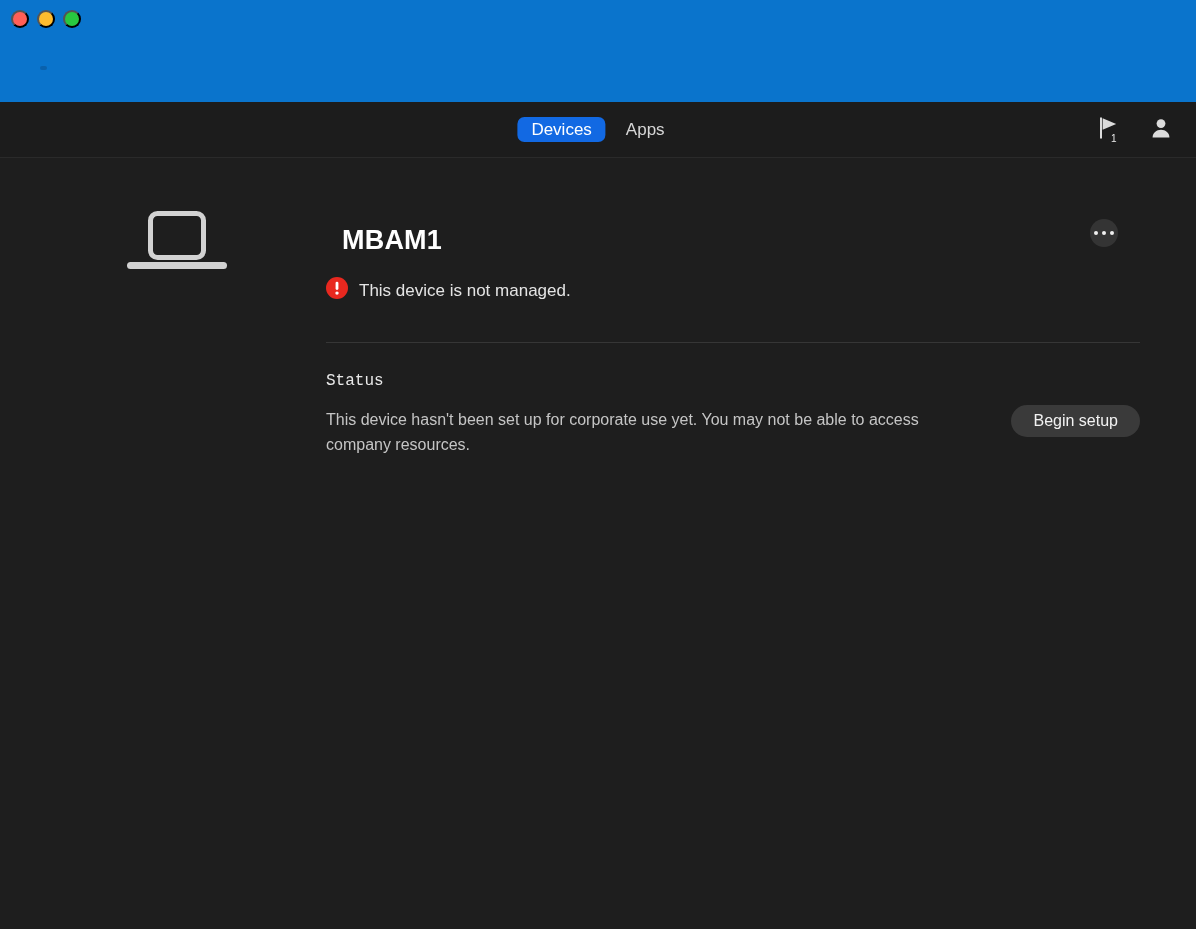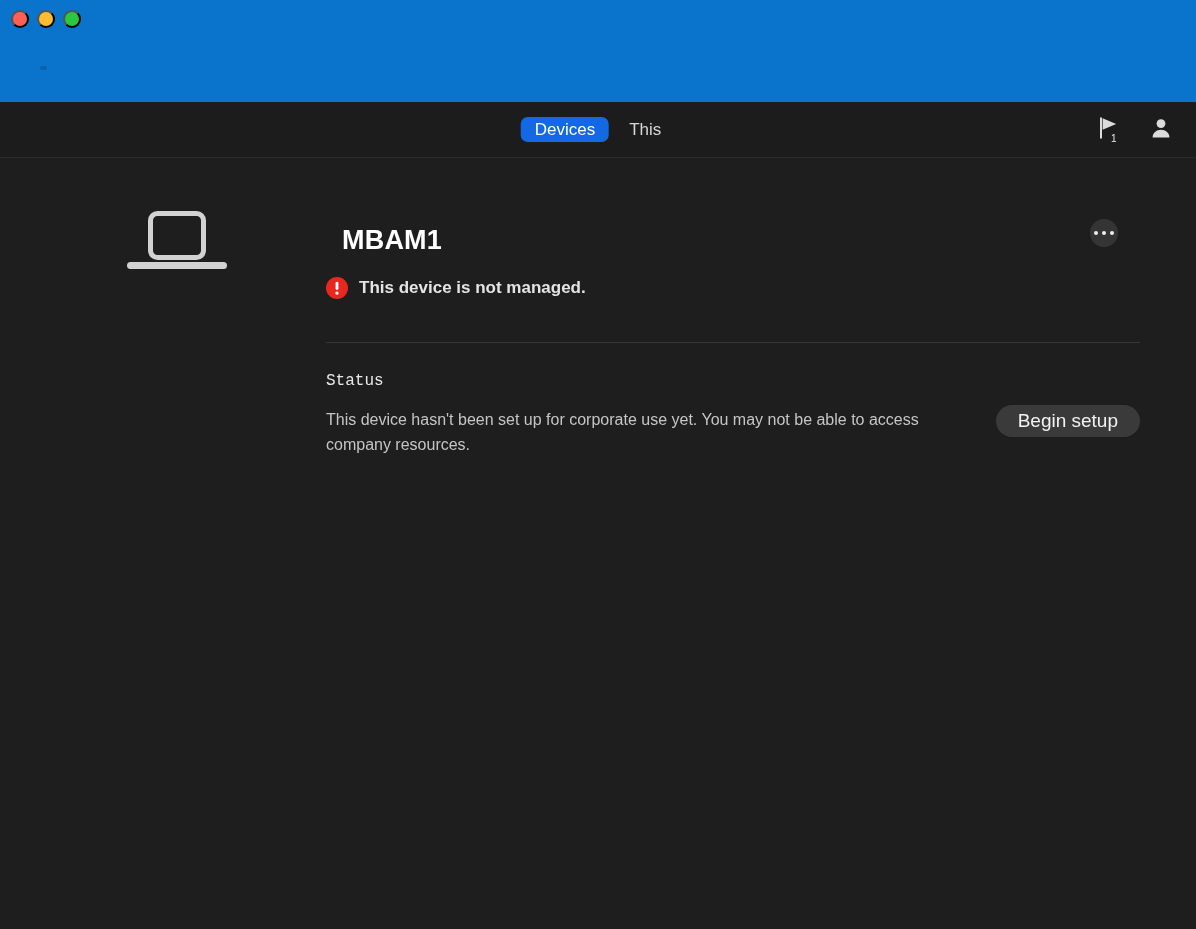--- a/index.html
+++ b/index.html
@@ -162,24 +162,23 @@
     font-size: 27px;
     font-weight: bold;
     color: #ffffff;
     margin: 16px;
     letter-spacing: .2px;
     line-height: 1.1;
     font-family: "Liberation Sans", sans-serif;
   }
   .managed-row {
     display: flex;
-    align-items: center;
+    align-items: flex-end;
     gap: 11px;
     margin-top: 21px;
-    font-weight: bold;
   }
   .alert-icon {
     width: 22px;
     height: 22px;
     flex: 0 0 22px;
   }
   #managed-text {
     font-size: 17px;
     color: #e4e4e4;
     line-height: 1;
@@ -240,21 +239,21 @@
   #begin-setup-button {
     position: absolute;
     right: 0;
     top: 32px;
     background: #3a3a3a;
     color: #f2f2f2;
     border: none;
     border-radius: 16px;
     height: 32px;
     padding: 0 22px;
-    font-size: 19px;
+    font-size: 16px;
     cursor: pointer;
     font-family: "Liberation Sans", sans-serif;
     white-space: nowrap;
   }
 </style>
 </head>
 <body>
 
 <div id="app-window">
 
@@ -264,21 +263,21 @@
       <button class="light min"></button>
       <button class="light max"></button>
     </div>
     <span class="title-artifact"></span>
   </div>
 
   <div id="navbar">
 
     <div class="nav-tabs">
       <button class="nav-tab active">Devices</button>
-      <button class="nav-tab">This</button>
+      <button class="nav-tab">Apps</button>
     </div>
 
     <div class="nav-right">
 
       <button class="nav-icon-btn">
         <span>
           <svg width="22" height="24" viewBox="0 0 22 24" fill="none" aria-hidden="true">
             <rect x="2" y="1.5" width="2" height="21" fill="#dcdcdc"></rect>
             <path d="M4.6 2.2 L18.2 8.0 L4.6 13.8 Z" fill="#dcdcdc"></path>
           </svg>

